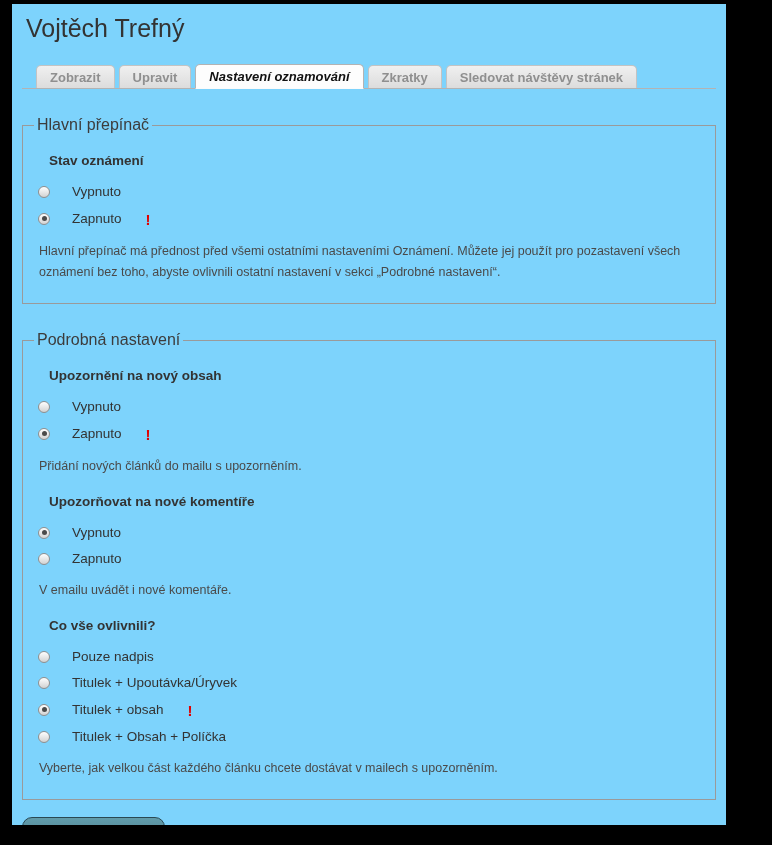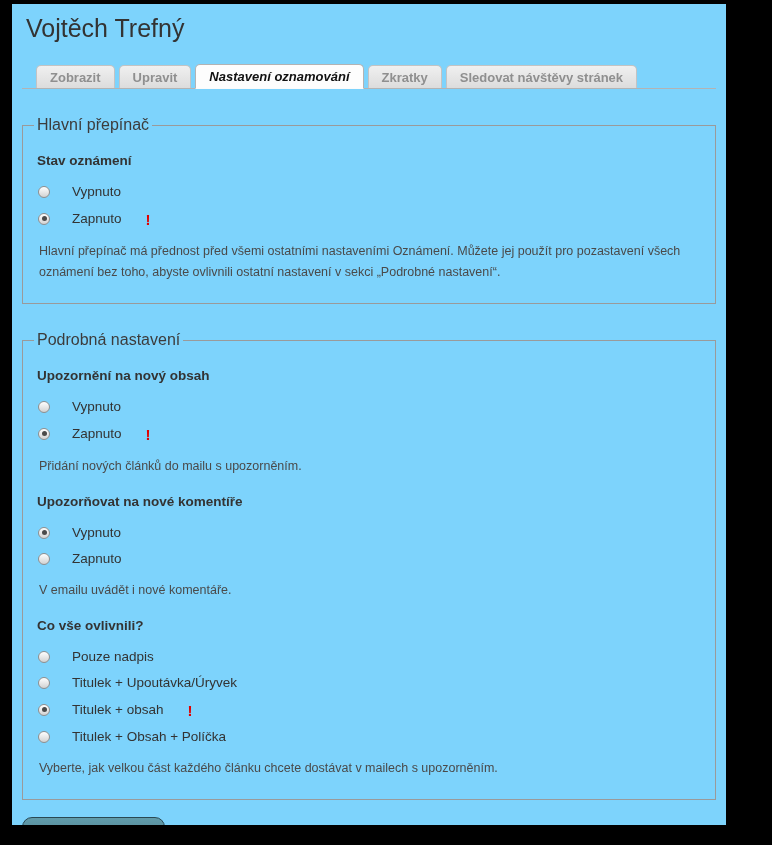--- a/index.html
+++ b/index.html
@@ -45,21 +45,21 @@
   fieldset {
     margin: 27px 10px 0; padding: 2px 14px 14px;
     border: 1px solid #9a9a9a;
     background: transparent;
   }
   legend {
     font-size: 16px; color: #3c3c3c; padding: 0 3px; margin-left: -3px;
   }
   .group-label {
     font-weight: bold; font-size: 13.5px; color: #333;
-    margin: 17px 0 16px;
+    margin: 17px 12px 16px;
   }
   .option {
     display: flex; align-items: center; gap: 22px;
     margin: 0 0 11px; width: max-content;
     font-size: 13.5px; color: #333; cursor: pointer;
   }
   input[type="radio"] {
     appearance: none; -webkit-appearance: none;
     width: 12px; height: 12px; margin: 0 0 0 1px; flex: none;
     border: 1px solid #8f8f8f; border-radius: 50%;

